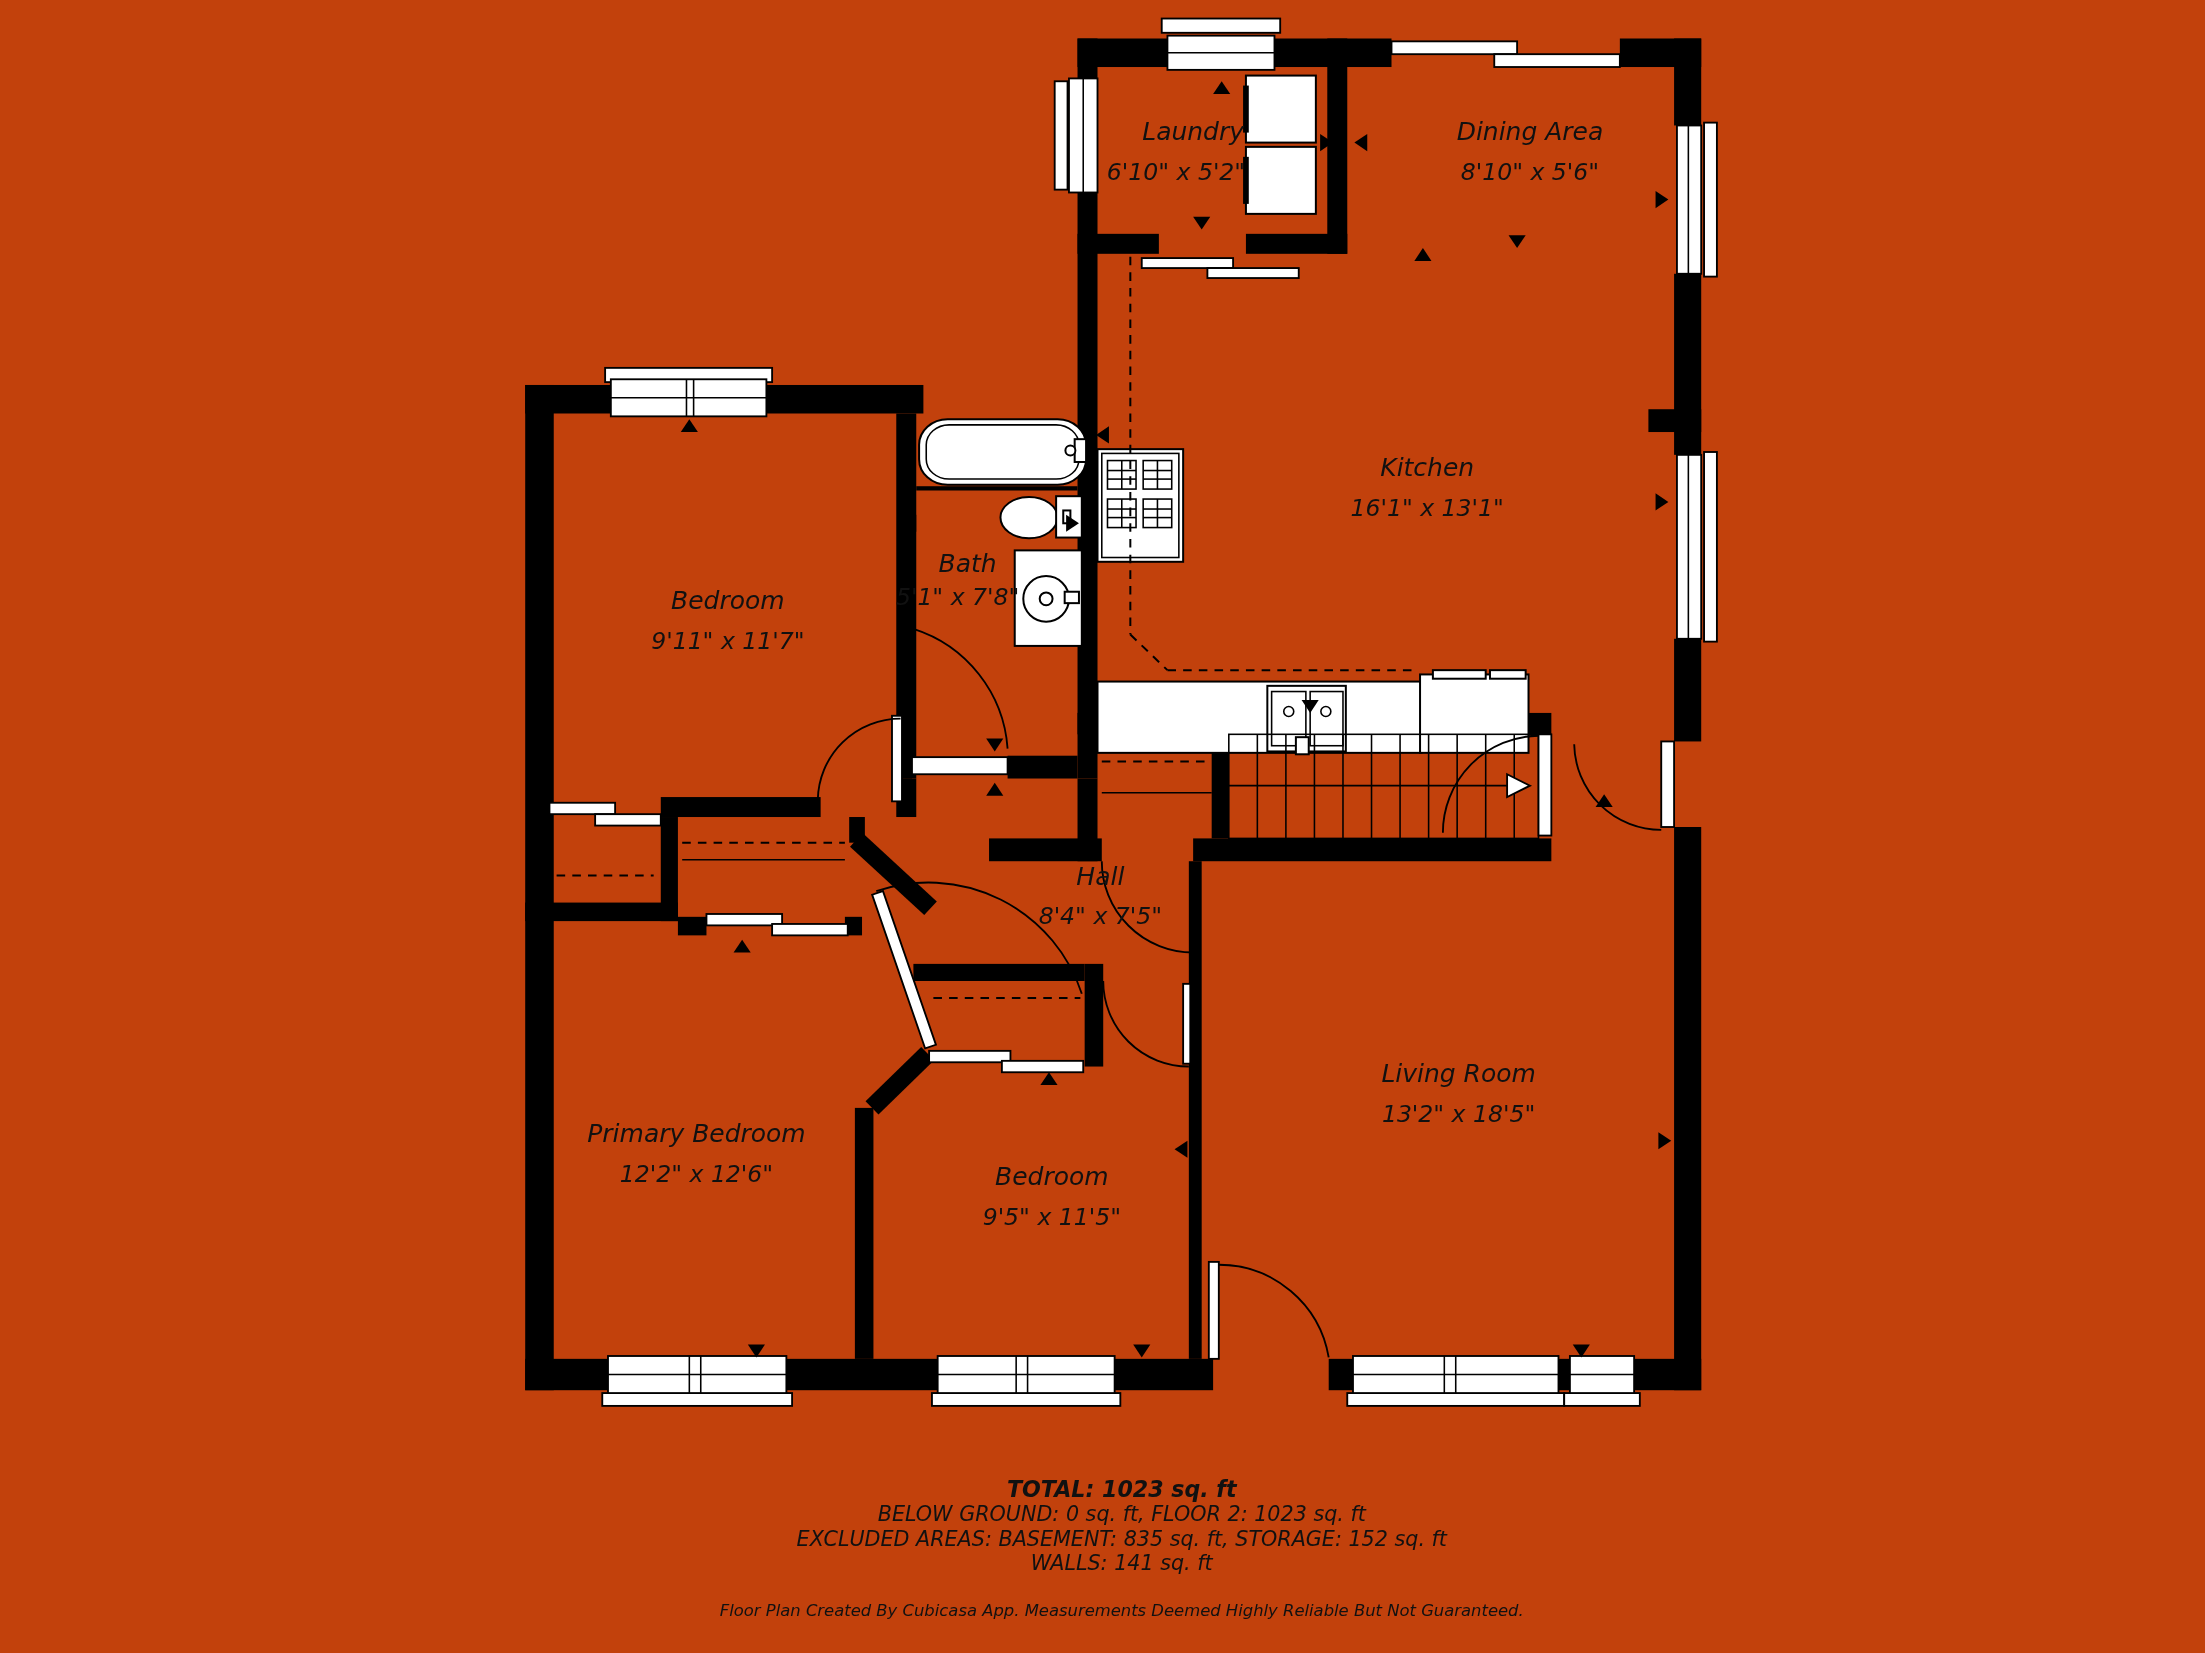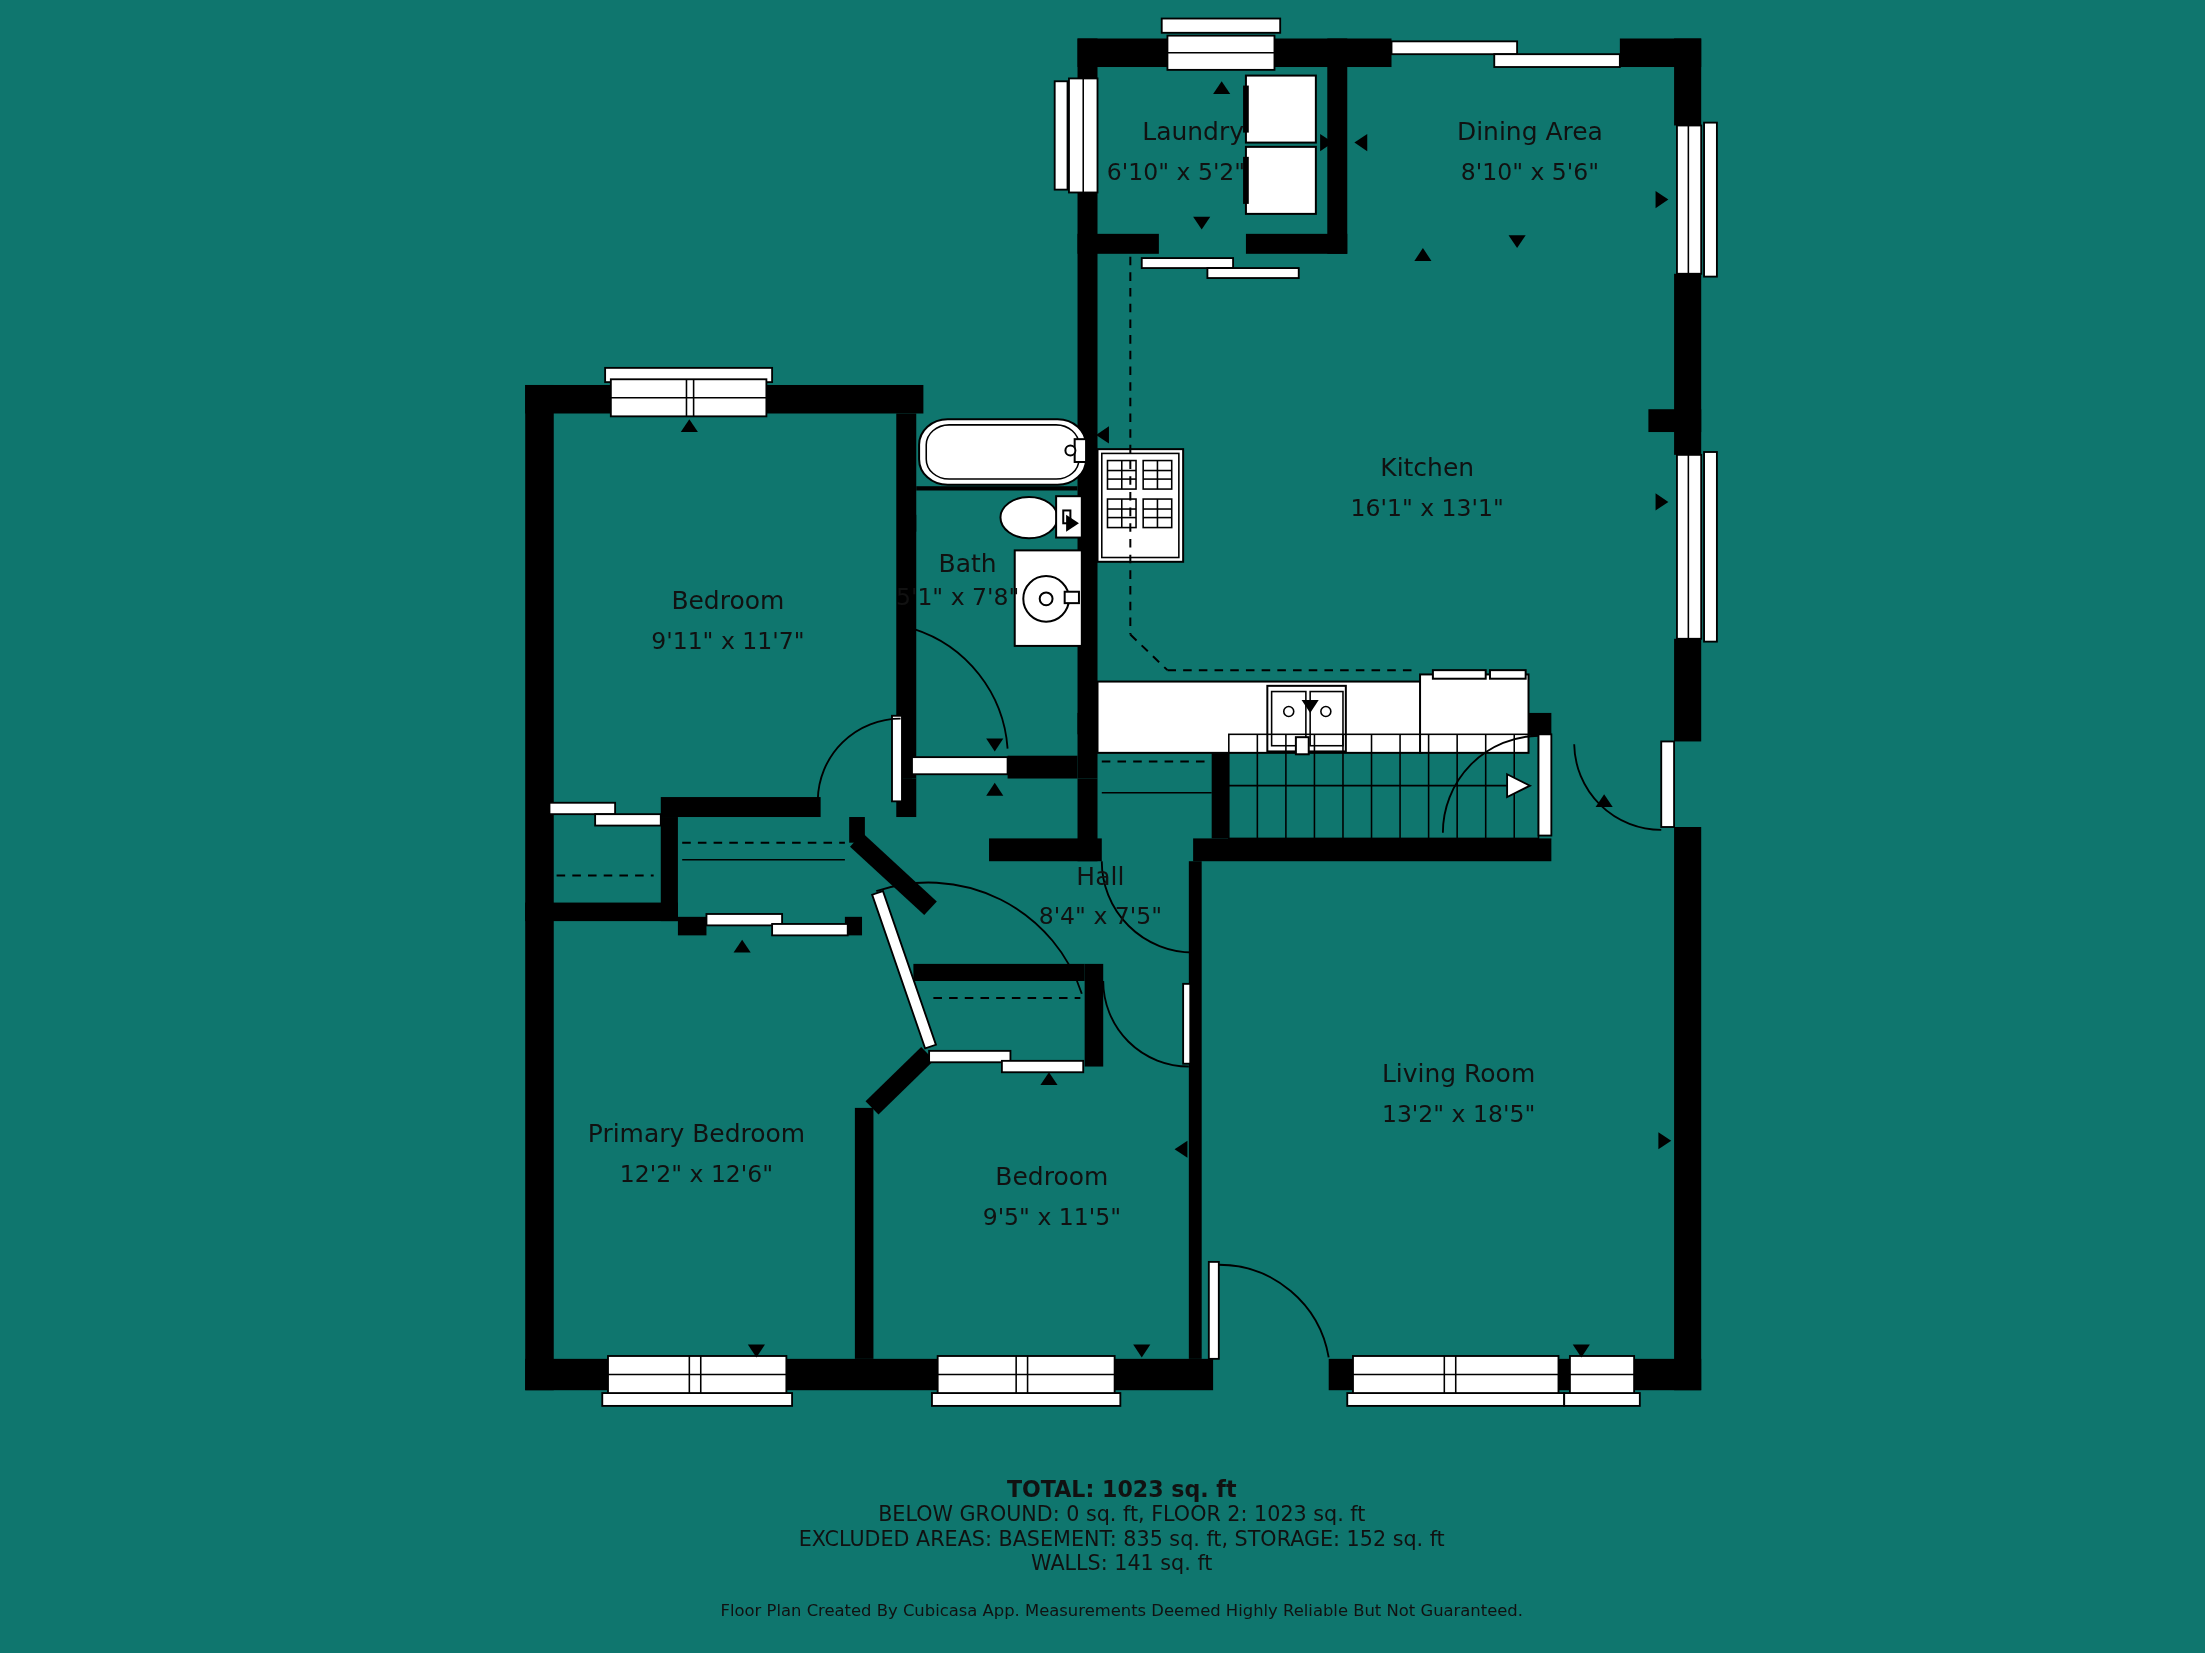--- a/index.html
+++ b/index.html
@@ -1,16 +1,16 @@
 <!DOCTYPE html>
 <html style="font-size:11.8px"><head>
 <meta charset="utf-8">
 <style>
   html,body{margin:0;padding:0;background:#ffffff;}
-  #screen{position:relative;width:2205px;height:1654px;background:#0f766e;overflow:hidden;}
+  #screen{position:relative;width:2205px;height:1654px;background:#c2410c;overflow:hidden;font-style:italic;}
   svg{display:block;}
   text{font-family:"DejaVu Sans","Liberation Sans",sans-serif;fill:#111111;}
   .room-name{font-size:17.5px;}
   .room-dims{font-size:16.5px;}
   .sum-total{font-size:15.5px;font-weight:bold;}
   .sum-line{font-size:14.5px;}
   .sum-foot{font-size:11.5px;}
   .wall{fill:#000000;}
   .wline{stroke:#000000;stroke-width:13;}
   .fix{fill:#ffffff;stroke:#000000;stroke-width:1.4;}

